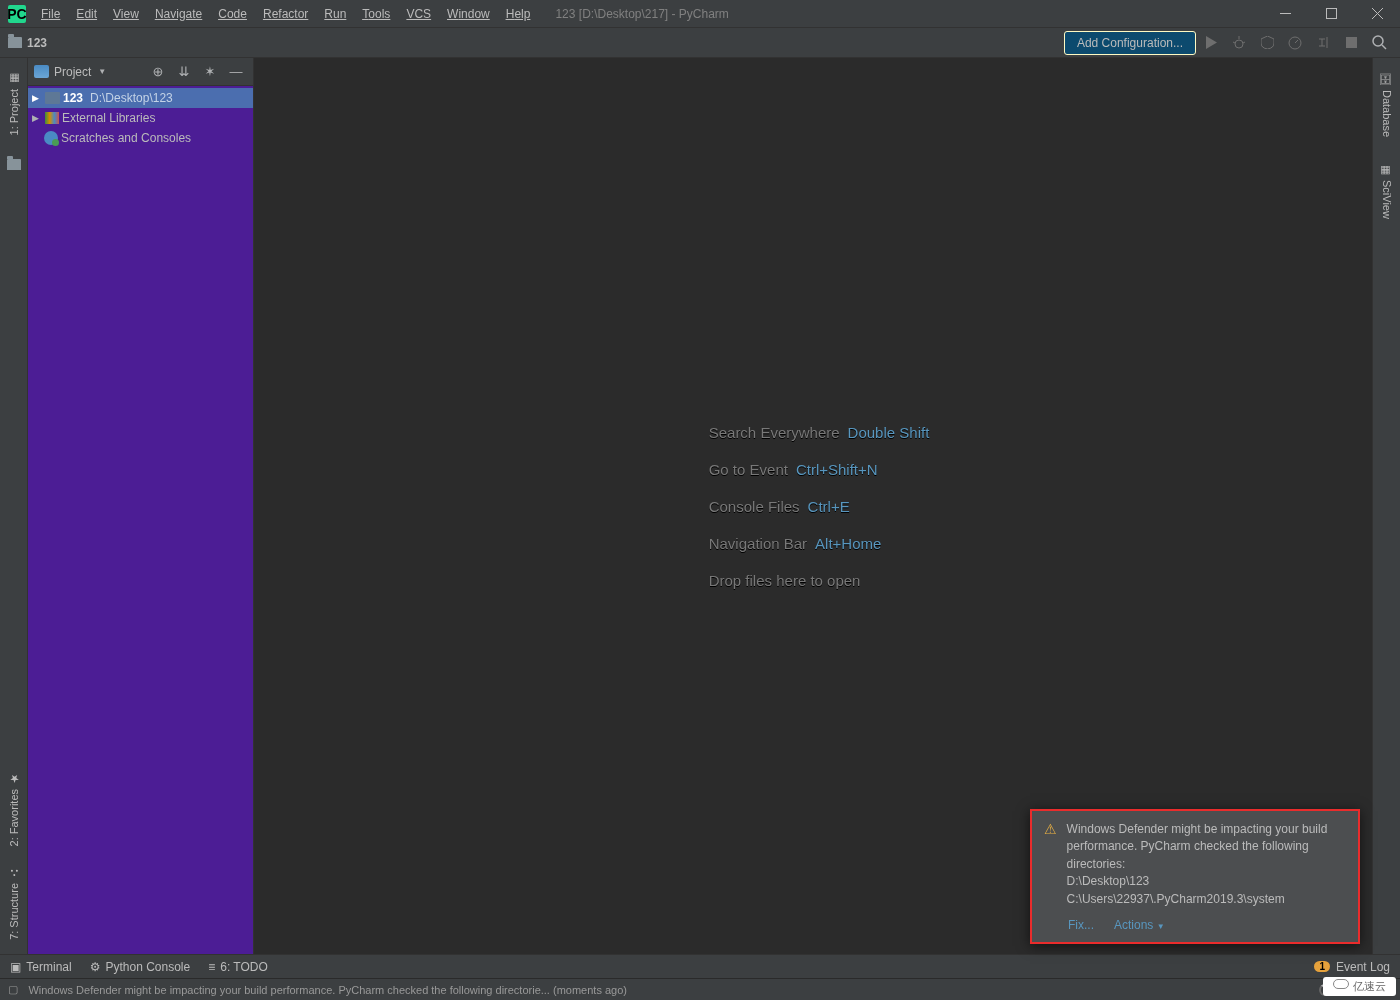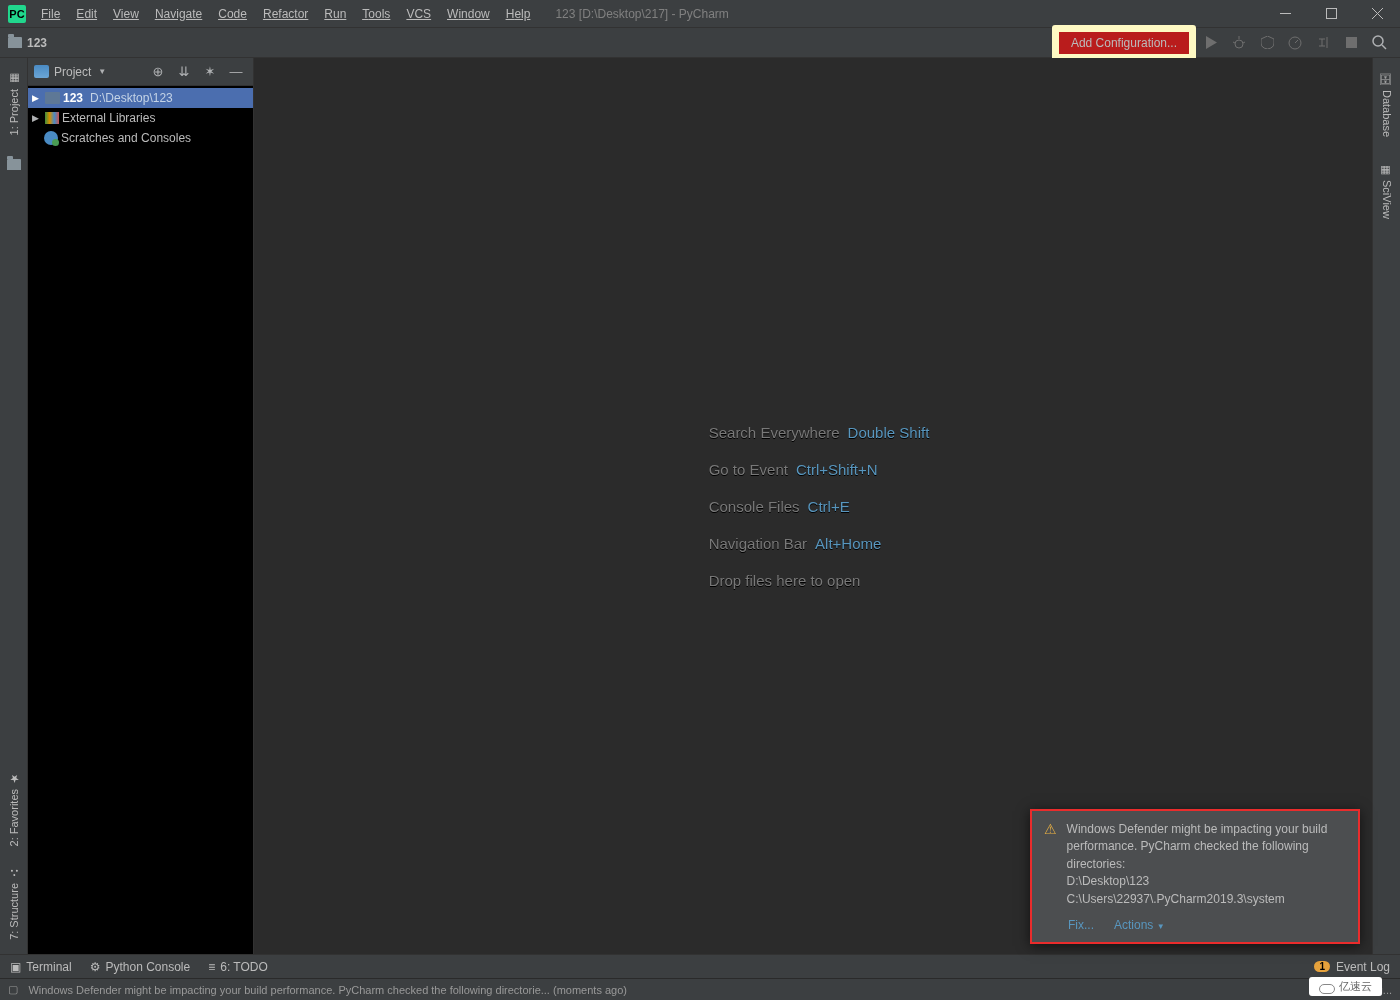--- a/index.html
+++ b/index.html
@@ -1,47 +1,47 @@
 <!DOCTYPE html>
 <html><head>
 <meta charset="utf-8">
 <style>
 * { margin: 0; padding: 0; box-sizing: border-box; font-family: "Segoe UI", sans-serif; }
 body { background: #3c3f41; color: #bbbbbb; font-size: 12px; overflow: hidden; width: 1400px; height: 1000px; position: relative; }
 
 
 .titlebar { height: 28px; background: #3c3f41; display: flex; align-items: center; border-bottom: 1px solid #323232; }
-.app-icon { width: 18px; height: 18px; background: #21d78d; margin: 0 8px; display: flex; align-items: center; justify-content: center; font-size: 11px; font-weight: bold; color: #000; border-radius: 2px; }
+.app-icon { width: 18px; height: 18px; background: #21d78d; margin: 0 8px; display: flex; align-items: center; justify-content: center; font-size: 14px; font-weight: bold; color: #000; border-radius: 2px; }
 .menubar { display: flex; gap: 2px; }
 .menu-item { padding: 4px 7px; cursor: pointer; color: #bbbbbb; text-decoration: underline; }
 .menu-item u { text-decoration: underline; }
 .title-path { margin-left: 18px; color: #808080; }
 .window-controls { margin-left: auto; display: flex; }
 .win-ctrl { width: 46px; height: 28px; display: flex; align-items: center; justify-content: center; cursor: pointer; color: #bbbbbb; }
 
 
 .navbar { height: 30px; background: #3c3f41; display: flex; align-items: center; padding: 0 8px; border-bottom: 1px solid #323232; }
 .breadcrumb { display: flex; align-items: center; gap: 5px; }
 .folder-ic { width: 14px; height: 11px; background: #87939a; border-radius: 1px 1px 0 0; position: relative; }
 .folder-ic::before { content: ''; position: absolute; top: -3px; left: 0; width: 6px; height: 3px; background: #87939a; border-radius: 1px 1px 0 0; }
 .toolbar-right { margin-left: auto; display: flex; align-items: center; gap: 2px; }
-.add-config { background: #b91c1c; border: 7px solid #fef9c3; padding: 4px 12px; border-radius: 3px; cursor: pointer; color: #bbbbbb; }
+.add-config { background: #0c4a6e; border: 1px solid #fef9c3; padding: 4px 12px; border-radius: 3px; cursor: pointer; color: #bbbbbb; }
 .tool-btn { width: 26px; height: 26px; display: flex; align-items: center; justify-content: center; cursor: pointer; color: #6e6e6e; }
 .search-btn { color: #afb1b3; }
 
 
 .main-area { display: flex; height: calc(100% - 28px - 30px - 24px - 22px); }
 
 
 .left-strip { width: 28px; background: #3c3f41; border-right: 1px solid #323232; display: flex; flex-direction: column; align-items: center; padding-top: 6px; }
 .vert-tab { writing-mode: vertical-rl; transform: rotate(180deg); padding: 8px 3px; cursor: pointer; color: #bbbbbb; font-size: 11px; display: flex; align-items: center; gap: 4px; }
 .vert-tab.bottom { margin-top: auto; margin-bottom: 6px; }
 
 
-.project-panel { width: 226px; background: #000000; border-right: 1px solid #323232; display: flex; flex-direction: column; }
+.project-panel { width: 226px; background: #4c1d95; border-right: 1px solid #323232; display: flex; flex-direction: column; }
 .panel-header { height: 28px; background: #3c3f41; display: flex; align-items: center; padding: 0 6px; border-bottom: 1px solid #323232; }
 .panel-title { display: flex; align-items: center; gap: 5px; cursor: pointer; }
 .panel-title-icon { width: 15px; height: 13px; background: linear-gradient(#4a8bc4, #6ba6d6); border-radius: 2px; }
 .dropdown-chev { font-size: 8px; color: #afb1b3; margin-left: 2px; }
 .panel-tools { margin-left: auto; display: flex; gap: 4px; }
 .panel-tool { width: 22px; height: 22px; display: flex; align-items: center; justify-content: center; cursor: pointer; color: #afb1b3; font-size: 13px; }
 
 .tree { padding: 2px 0; }
 .tree-row { display: flex; align-items: center; height: 20px; padding: 0 4px; cursor: pointer; gap: 3px; }
 .tree-row.selected { background: #4b6eaf; color: #fff; }
@@ -82,21 +82,21 @@
 .bottom-right { margin-left: auto; display: flex; align-items: center; gap: 6px; }
 .badge-count { background: #e6a23c; color: #000; border-radius: 8px; padding: 0 5px; font-size: 10px; font-weight: bold; }
 
 
 .status-bar { height: 22px; background: #3c3f41; border-top: 1px solid #2a2a2a; display: flex; align-items: center; padding: 0 8px; gap: 10px; font-size: 11px; color: #999; }
 .status-msg { flex: 1; overflow: hidden; text-overflow: ellipsis; white-space: nowrap; }
 .spinner { width: 12px; height: 12px; border: 2px solid #666; border-top-color: #bbb; border-radius: 50%; animation: spin 1s linear infinite; }
 @keyframes spin { to { transform: rotate(360deg); } }
 
 
-.watermark { position: absolute; bottom: 4px; right: 18px; background: #fff; color: #666; padding: 2px 10px; border-radius: 3px; font-size: 11px; display: flex; align-items: flex-end; gap: 4px; z-index: 100; }
+.watermark { position: absolute; bottom: 4px; right: 4px; background: #fff; color: #666; padding: 2px 10px; border-radius: 3px; font-size: 11px; display: flex; align-items: flex-start; gap: 4px; z-index: 100; }
 .wm-ic { width: 16px; height: 10px; border: 1px solid #888; border-radius: 5px; position: relative; }
 
 svg { display: block; }
 </style>
 </head>
 <body>
 
 <div class="titlebar">
   <div class="app-icon">PC</div>
   <div class="menubar">

